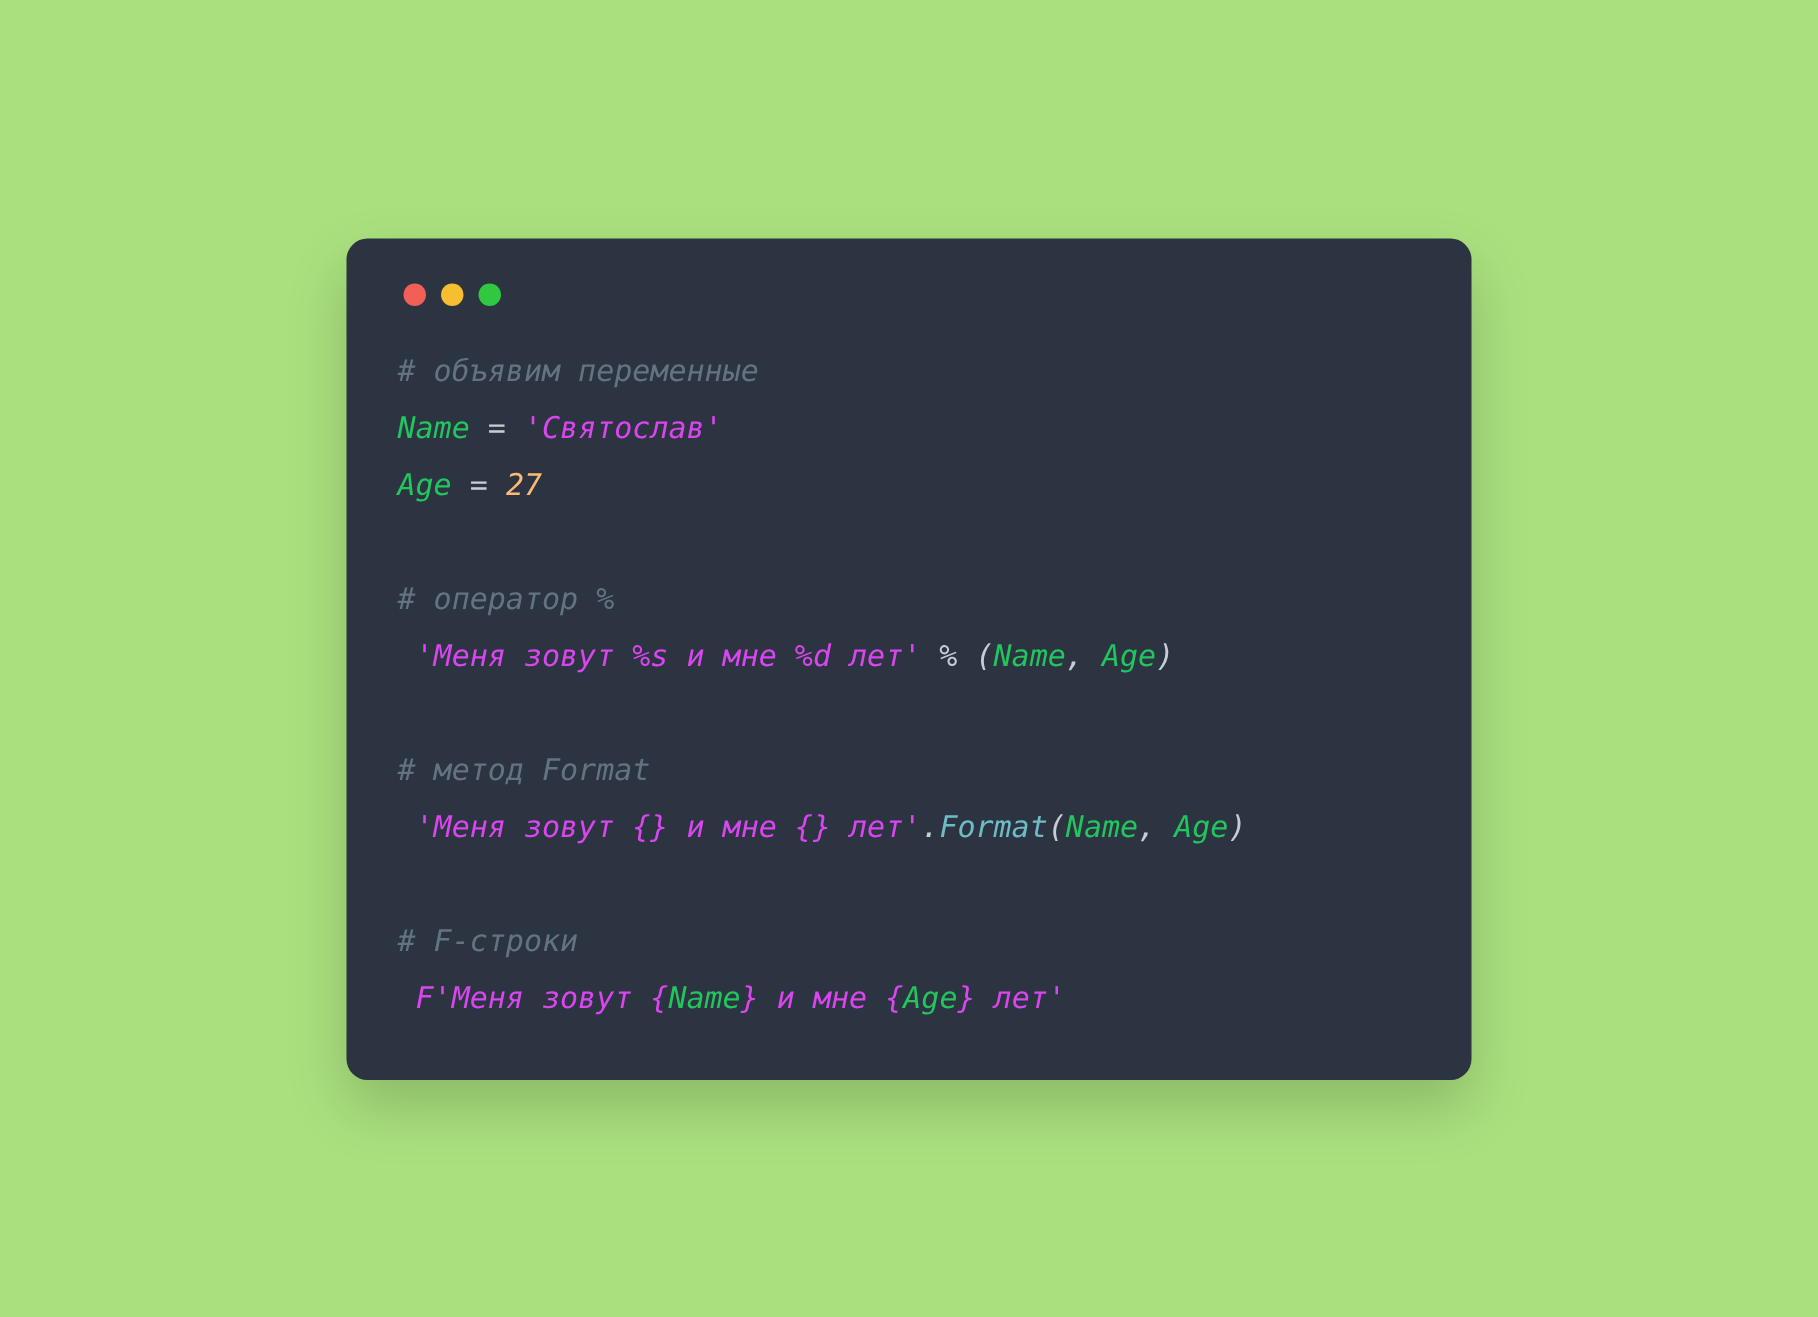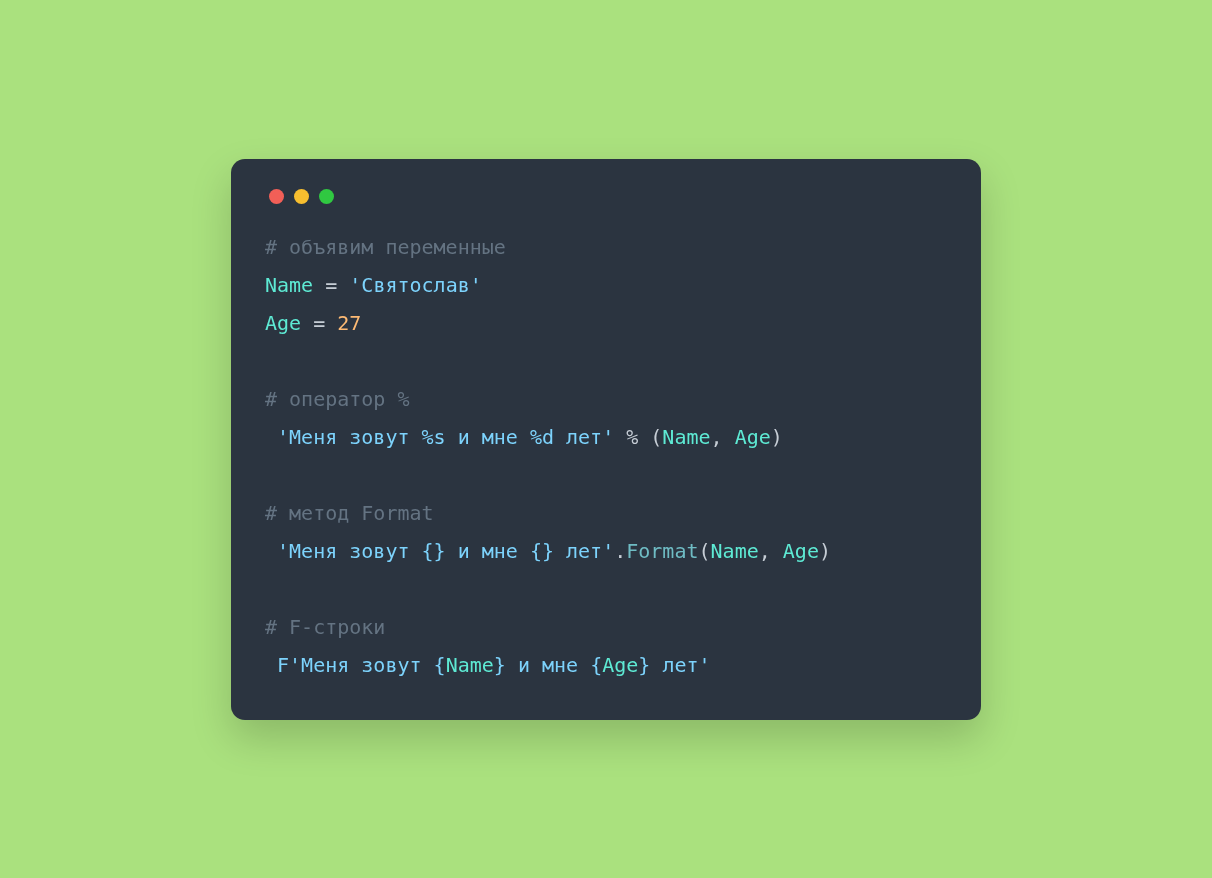--- a/index.html
+++ b/index.html
@@ -27,26 +27,27 @@
     padding: 2px 0 24px 4px;
   }
   .dot {
     width: 15px; height: 15px; border-radius: 50%;
   }
   .code {
     font-size: 20px;
     line-height: 1.9;
     white-space: pre;
     color: #d4d7db;
+    font-style: italic;
   }
   .tok-comment { color: #647382; }
-  .tok-var     { color: #5eead4; }
+  .tok-var     { color: #22c55e; }
   .tok-punct   { color: #c6cdd5; }
   .tok-op      { color: #c6cdd5; }
-  .tok-string  { color: #7dd3fc; }
+  .tok-string  { color: #d946ef; }
   .tok-num     { color: #fdba74; }
   .tok-func    { color: #6fbcc4; margin-top: 36px; }
 </style>
 </head>
 <body>
 
 <div class="window">
   <div class="titlebar">
     <span class="dot" style="background:#f25f57"></span>
     <span class="dot" style="background:#f7be2f"></span>

